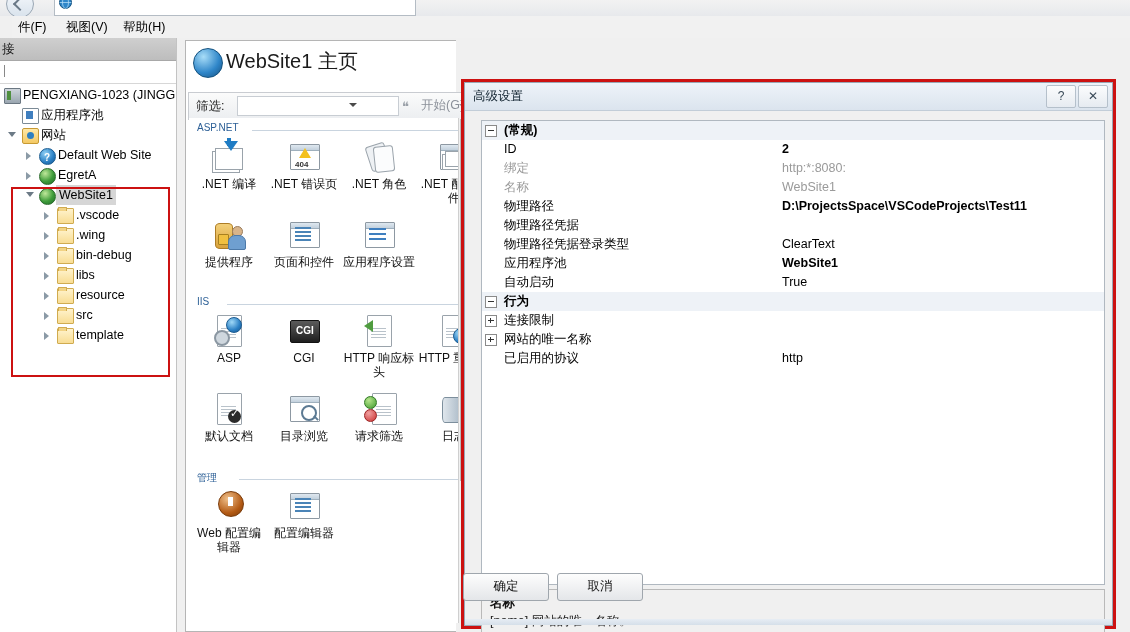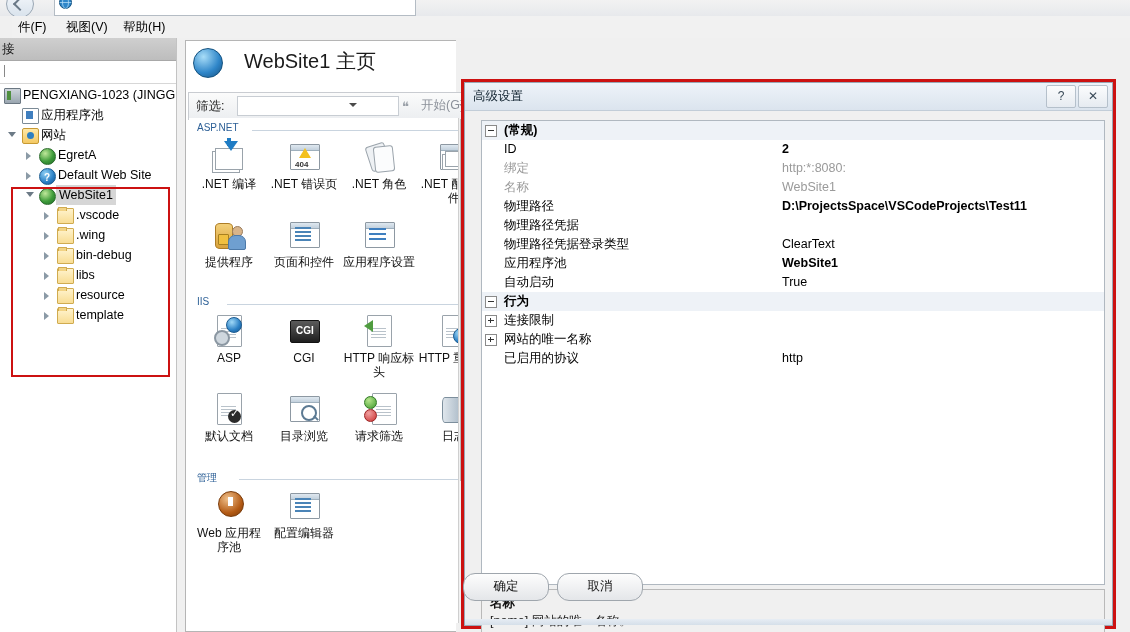--- a/index.html
+++ b/index.html
@@ -77,21 +77,21 @@
   .redbox{position:absolute;border:2px solid #cc1111;pointer-events:none;}
 
   
   .main{position:absolute;left:177px;top:38px;width:953px;height:594px;background:#f0f0f0;}
   .content{position:absolute;left:8px;top:2px;width:270px;height:590px;background:#fff;
     border:1px solid #b5b5b5;border-right:0;}
   .page-title{position:absolute;left:188px;top:46px;width:330px;height:34px;}
   .page-title .pglobe{position:absolute;left:5px;top:2px;width:28px;height:28px;border-radius:50%;
     background:radial-gradient(circle at 34% 28%,#a8ddf8,#2f86c9 58%,#16507f);
     border:1px solid #14527f;}
-  .page-title .txt{position:absolute;left:56px;top:2px;font-size:20px;color:#1a1a1a;}
+  .page-title .txt{position:absolute;left:38px;top:2px;font-size:20px;color:#1a1a1a;}
 
   .toolbar{position:absolute;left:188px;top:92px;width:290px;height:26px;
     background:linear-gradient(#fbfbfb,#eceef1);border:1px solid #c9ccd1;border-right:0;}
   .tb-filter{position:absolute;left:7px;top:5px;font-size:12.5px;color:#1a1a1a;}
   .tb-input{position:absolute;left:48px;top:3px;width:160px;height:18px;background:#fff;
     border:1px solid #c8cdd3;}
   .tb-caret{position:absolute;left:160px;top:10px;width:0;height:0;
     border-left:4px solid transparent;border-right:4px solid transparent;border-top:4px solid #4a4a4a;}
   .tb-go{position:absolute;left:215px;top:4px;font-size:12.5px;color:#8b9099;}
   .tb-binoc{position:absolute;left:213px;top:6px;font-size:13px;color:#9aa0a8;}
@@ -203,21 +203,21 @@
   .prow .pval{position:absolute;left:300px;top:0;}
   .prow .pname.dim,.prow .pval.dim{color:#9a9a9a;}
   .prow .pval.b{font-weight:bold;}
 
   .descbox{position:absolute;left:16px;top:506px;width:622px;height:58px;
     background:#f0f0f0;border:1px solid #b9b9b9;}
   .descbox .dt{position:absolute;left:8px;top:5px;font-size:12.5px;font-weight:bold;color:#111;}
   .descbox .dd{position:absolute;left:8px;top:23px;font-size:12.5px;color:#222;}
 
   .dlg-btn{position:absolute;width:84px;height:26px;
-    background:linear-gradient(#fdfdfd,#e4e6e9);border:1px solid #9fa6ad;border-radius:12px;
+    background:linear-gradient(#fdfdfd,#e4e6e9);border:1px solid #9fa6ad;border-radius:3px;
     font-size:12.5px;color:#111;text-align:center;line-height:25px;}
   .btn-ok{left:463px;top:573px;}
   .btn-cancel{left:557px;top:573px;}
 
   .dlg-bottomstrip{position:absolute;left:0;bottom:0;right:0;height:6px;
     background:linear-gradient(#e7edf4,#d5dfe9);}
 </style>
 </head>
 <body>
 
@@ -262,28 +262,28 @@
       </div>
 
       <div class="trow">
         <div class="arrow expanded" style="left:8px;"></div>
         <div class="ico ico-sites" style="left:22px;"></div>
         <div class="lbl" style="left:41px;">网站</div>
       </div>
 
       <div class="trow">
         <div class="arrow collapsed" style="left:26px;"></div>
+        <div class="ico ico-globe q" style="left:39px;"></div>
+        <div class="lbl" style="left:58px;">Default Web Site</div>
+      </div>
+
+      <div class="trow">
+        <div class="arrow collapsed" style="left:26px;"></div>
         <div class="ico ico-globe grn" style="left:39px;"></div>
         <div class="lbl" style="left:58px;">EgretA</div>
-      </div>
-
-      <div class="trow">
-        <div class="arrow collapsed" style="left:26px;"></div>
-        <div class="ico ico-globe q" style="left:39px;"></div>
-        <div class="lbl" style="left:58px;">Default Web Site</div>
       </div>
 
       <div class="trow sel">
         <div class="arrow expanded" style="left:26px;"></div>
         <div class="ico ico-globe grn" style="left:39px;"></div>
         <div class="lbl" style="left:56px;">WebSite1</div>
       </div>
 
       <div class="trow">
         <div class="arrow collapsed" style="left:44px;"></div>
@@ -302,20 +302,25 @@
       </div>
       <div class="trow">
         <div class="arrow collapsed" style="left:44px;"></div>
         <div class="ico ico-folder" style="left:57px;"></div>
         <div class="lbl" style="left:76px;">libs</div>
       </div>
       <div class="trow">
         <div class="arrow collapsed" style="left:44px;"></div>
         <div class="ico ico-folder" style="left:57px;"></div>
         <div class="lbl" style="left:76px;">resource</div>
+      </div>
+      <div class="trow">
+        <div class="arrow collapsed" style="left:44px;"></div>
+        <div class="ico ico-folder" style="left:57px;"></div>
+        <div class="lbl" style="left:76px;">src</div>
       </div>
       <div class="trow">
         <div class="arrow collapsed" style="left:44px;"></div>
         <div class="ico ico-folder" style="left:57px;"></div>
         <div class="lbl" style="left:76px;">template</div>
       </div>
     </div>
   </div>
 
   <div class="redbox" style="left:11px;top:187px;width:155px;height:186px;"></div>
@@ -477,21 +482,21 @@
 
     <div class="grp" style="left:8px;top:353px;width:275px;">
       <div class="grp-label">管理</div>
       <div class="grp-line" style="left:42px;top:8px;width:233px;"></div>
     </div>
 
     <div class="tile" style="left:3px;top:371px;">
       <div class="tico">
         <div class="art-ball"></div>
       </div>
-      <div class="tlbl">Web 应用程序池</div>
+      <div class="tlbl">Web 配置编辑器</div>
     </div>
 
     <div class="tile" style="left:78px;top:371px;">
       <div class="tico">
         <div class="art-win"></div>
           <div class="art-lines2"></div>
       </div>
       <div class="tlbl">配置编辑器</div>
     </div>
   </div>

